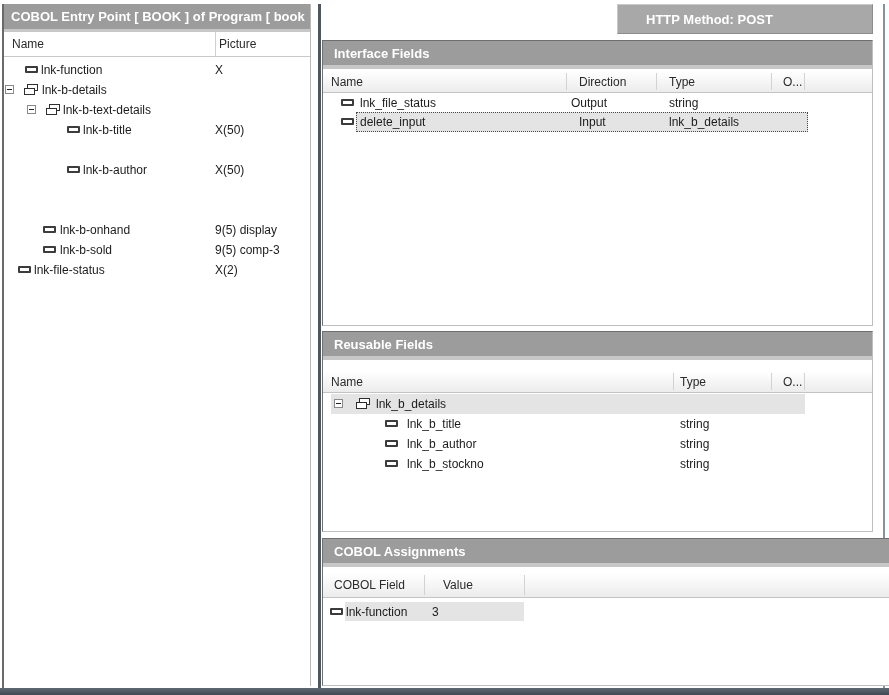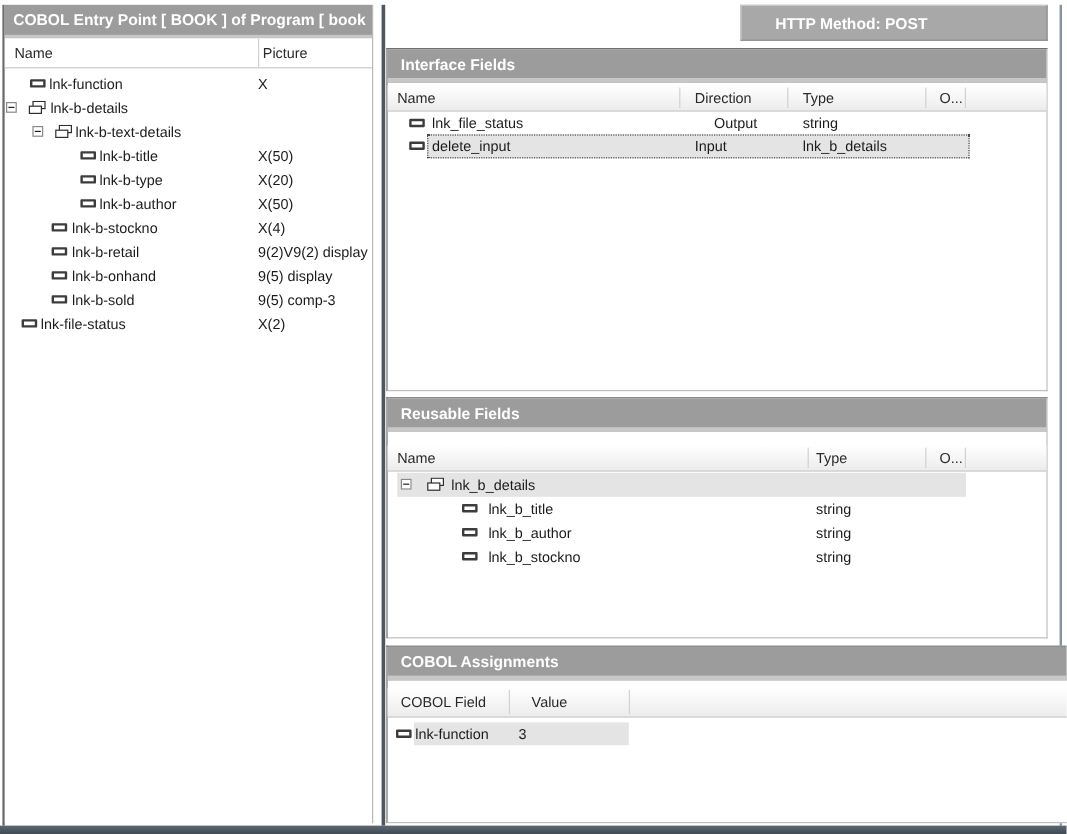--- a/index.html
+++ b/index.html
@@ -109,43 +109,28 @@
       </svg>
       <span class="cell" style="left:38px">lnk-b-details</span>
     </div>
 
     <div class="trow" style="top:116px">
       <span class="ficon" style="left:63px"></span>
       <span class="cell" style="left:79px">lnk-b-title</span>
       <span class="cell" style="left:211px">X(50)</span>
     </div>
 
-    <div class="trow" style="top:136px">
-      <span class="ficon" style="left:63px"></span>
-      <span class="cell" style="left:79px">lnk-b-type</span>
-      <span class="cell" style="left:211px">X(20)</span>
-    </div>
 
     <div class="trow" style="top:156px">
       <span class="ficon" style="left:63px"></span>
       <span class="cell" style="left:79px">lnk-b-author</span>
       <span class="cell" style="left:211px">X(50)</span>
     </div>
 
-    <div class="trow" style="top:176px">
-      <span class="ficon" style="left:39px"></span>
-      <span class="cell" style="left:56px">lnk-b-stockno</span>
-      <span class="cell" style="left:211px">X(4)</span>
-    </div>
-
-    <div class="trow" style="top:196px">
-      <span class="ficon" style="left:39px"></span>
-      <span class="cell" style="left:56px">lnk-b-retail</span>
-      <span class="cell" style="left:211px">9(2)V9(2) display</span>
-    </div>
+
 
     <div class="trow" style="top:216px">
       <span class="ficon" style="left:39px"></span>
       <span class="cell" style="left:56px">lnk-b-onhand</span>
       <span class="cell" style="left:211px">9(5) display</span>
     </div>
 
     <div class="trow" style="top:236px">
       <span class="ficon" style="left:39px"></span>
       <span class="cell" style="left:56px">lnk-b-sold</span>
@@ -174,21 +159,21 @@
       <span class="ch" style="left:460px">O...</span>
       <i class="vsep" style="left:243px"></i>
       <i class="vsep" style="left:333px"></i>
       <i class="vsep" style="left:448px"></i>
       <i class="vsep" style="left:481px"></i>
     </div>
 
     <div class="rrow" style="top:52px;height:19px">
       <span class="ficon" style="left:18px"></span>
       <span class="cell" style="left:37px">lnk_file_status</span>
-      <span class="cell" style="left:272px">Output</span>
+      <span class="cell" style="left:248px">Output</span>
       <span class="cell" style="left:346px">string</span>
     </div>
 
     <div class="rrow" style="top:71px;height:19px">
       <div class="selbox" style="left:33px;width:450px"></div>
       <span class="ficon z" style="left:18px"></span>
       <span class="cell z" style="left:37px">delete_input</span>
       <span class="cell z" style="left:256px">Input</span>
       <span class="cell z" style="left:346px">lnk_b_details</span>
     </div>

